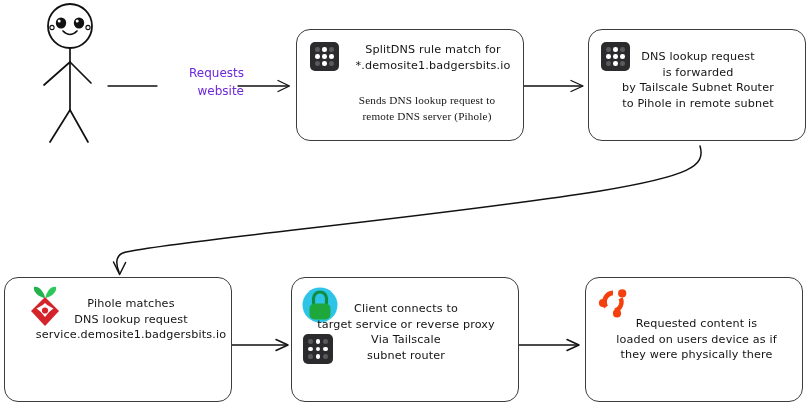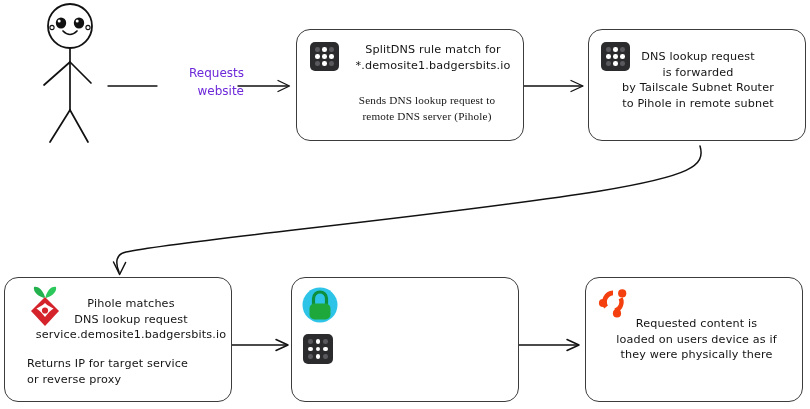--- a/index.html
+++ b/index.html
@@ -186,22 +186,20 @@
 
         <path d="M19 13 L33 27 L19 42 L5 27 Z" fill="#d5232b"></path>
 
         <path d="M19 19 C22 22 25 23 27.5 24.5 C25 26 22 29 19 33 C16 29 13 26 10.5 24.5 C13 23 16 22 19 19 Z" fill="#ffffff"></path>
         <circle cx="19" cy="26.5" r="3.1" fill="#d5232b"></circle>
       </svg>
     </div>
     <div class="node-text" style="top:18px; left:4px; width:220px;">Pihole matches
 DNS lookup request
 service.demosite1.badgersbits.io</div>
-    <div class="node-text left" style="top:78px; left:10px; width:214px;">Returns IP for target service
-or reverse proxy</div>
   </div>
 </div>
 
 <div class="node" style="left:291px; top:277px; width:228px; height:125px;">
   <div class="node-inner">
     <div class="icon" style="left:9px; top:8px; width:38px; height:38px;">
       <svg viewBox="0 0 38 38" width="38" height="38">
         <circle cx="19" cy="19" r="17.5" fill="#2ec4e8"></circle>
 
         <path d="M12.5 18 L12.5 12.5 A6.5 6.5 0 0 1 25.5 12.5 L25.5 18" fill="none" stroke="#0e8f3c" stroke-width="3.2"></path>
@@ -213,20 +211,24 @@
       <span class="ts-dot"></span>
       <span class="ts-dot on"></span>
       <span class="ts-dot"></span>
       <span class="ts-dot on"></span>
       <span class="ts-dot on"></span>
       <span class="ts-dot on"></span>
       <span class="ts-dot"></span>
       <span class="ts-dot on"></span>
       <span class="ts-dot"></span>
     </div>
+    <div class="node-text" style="top:23px; left:4px; width:220px;">Client connects to
+target service or reverse proxy
+Via Tailscale
+subnet router</div>
   </div>
 </div>
 
 <div class="node" style="left:585px; top:277px; width:218px; height:125px;">
   <div class="node-inner">
     <div class="icon" style="left:10px; top:7px; width:34px; height:34px;">
       <svg viewBox="0 0 34 34" width="34" height="34">
         <g fill="#f4400f">
 
           <path d="M17 5.5 A11.5 11.5 0 0 0 8.2 23.6 L11.9 20.6 A6.8 6.8 0 0 1 17 10.2 Z"></path>

